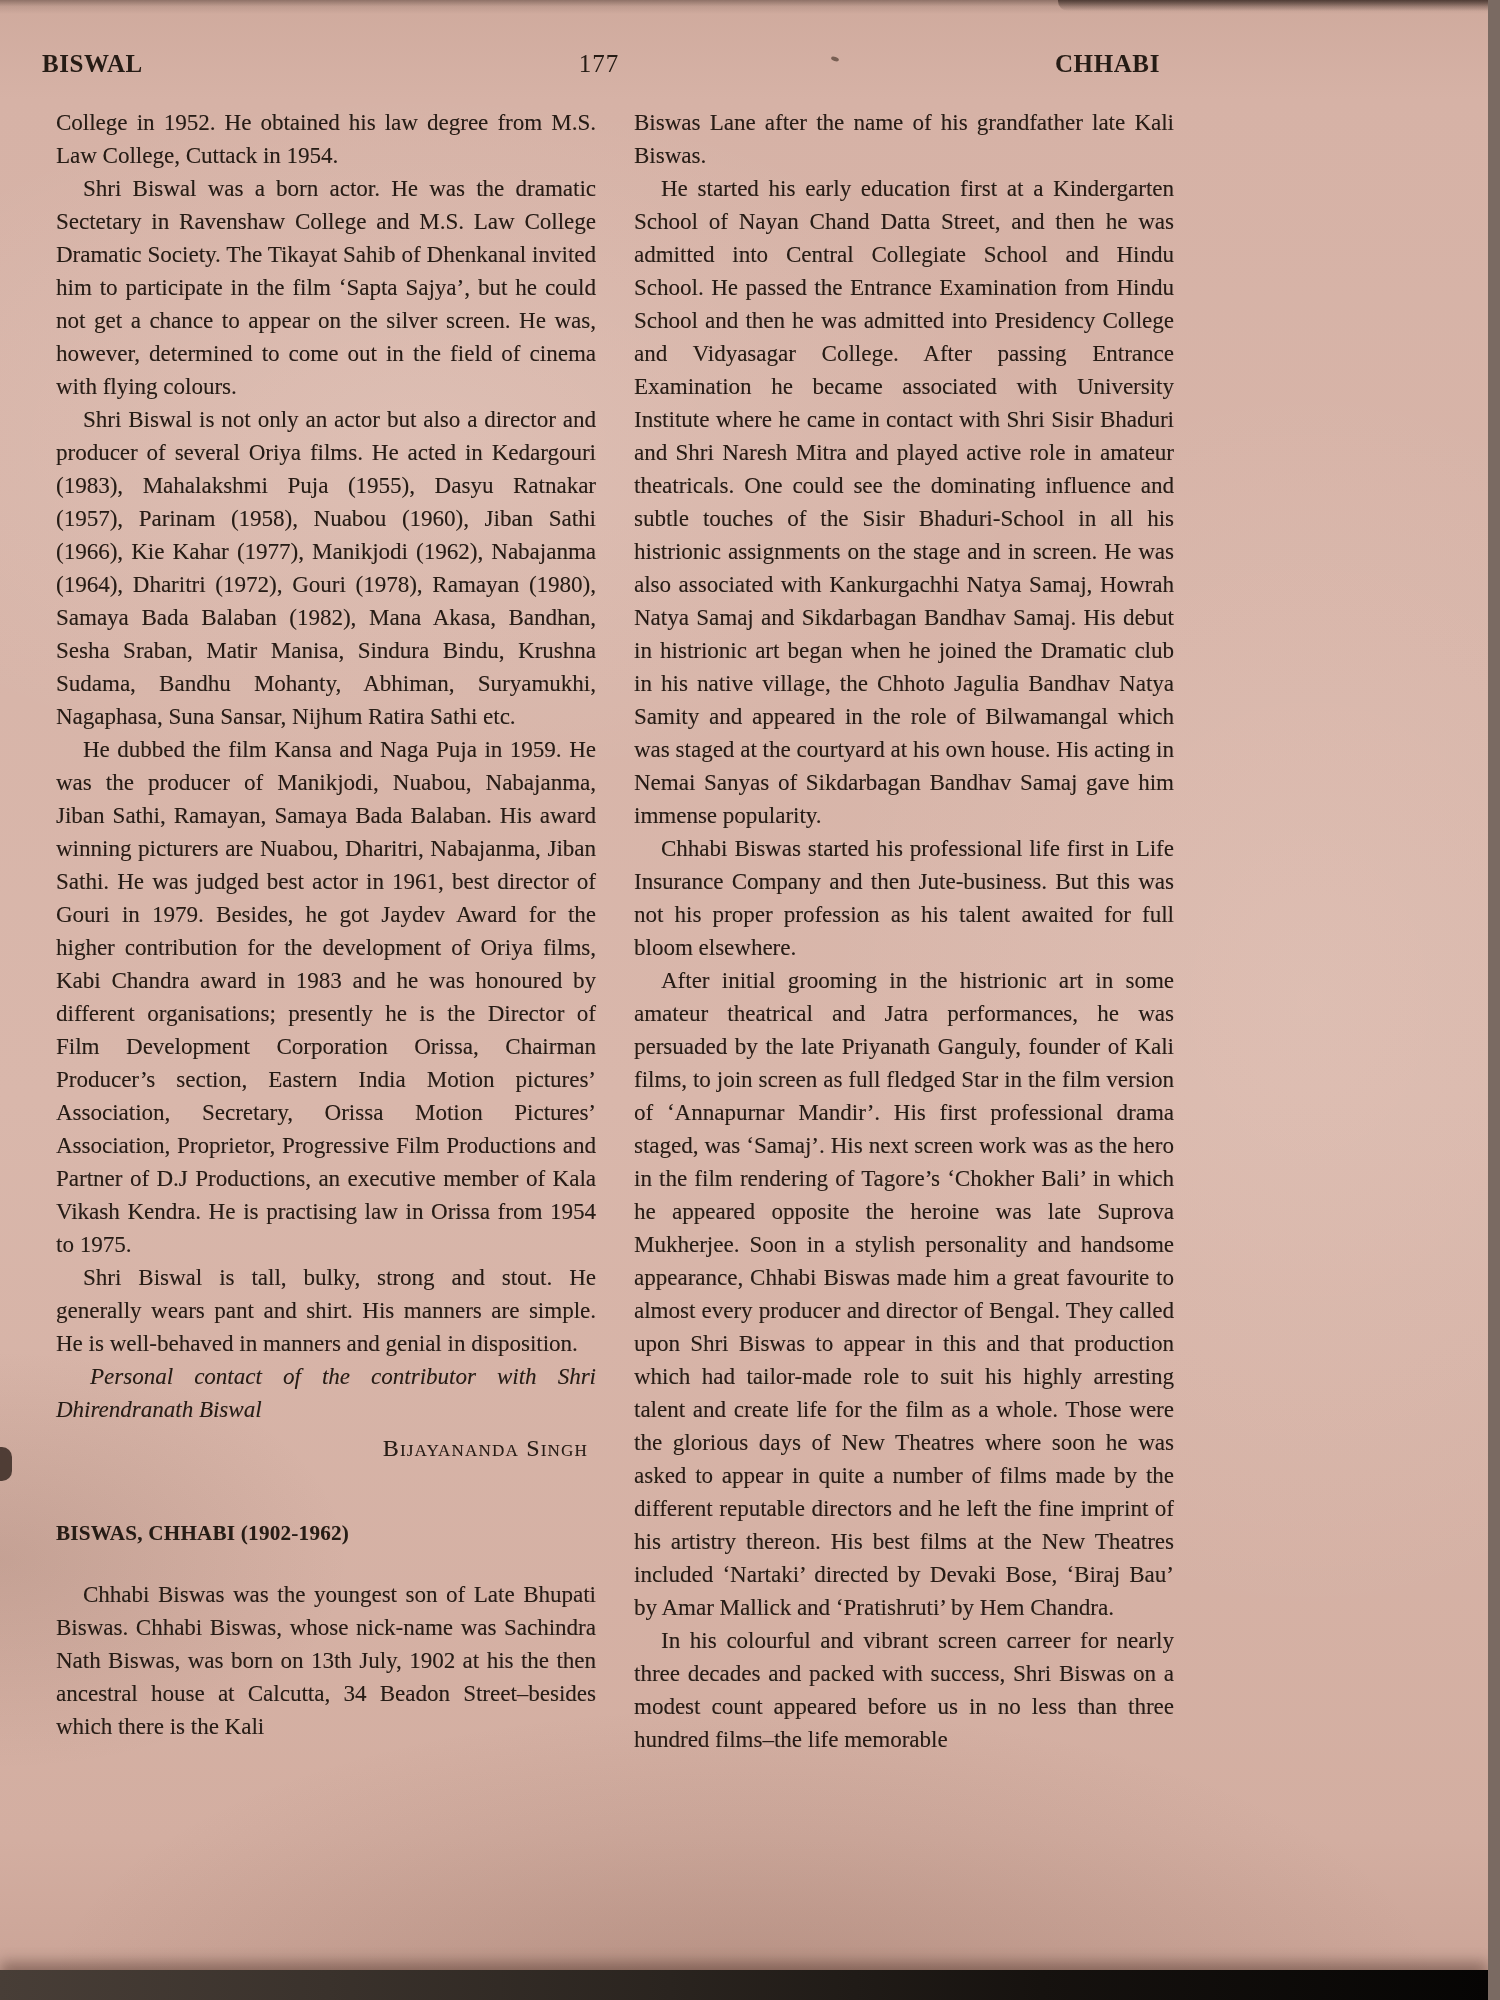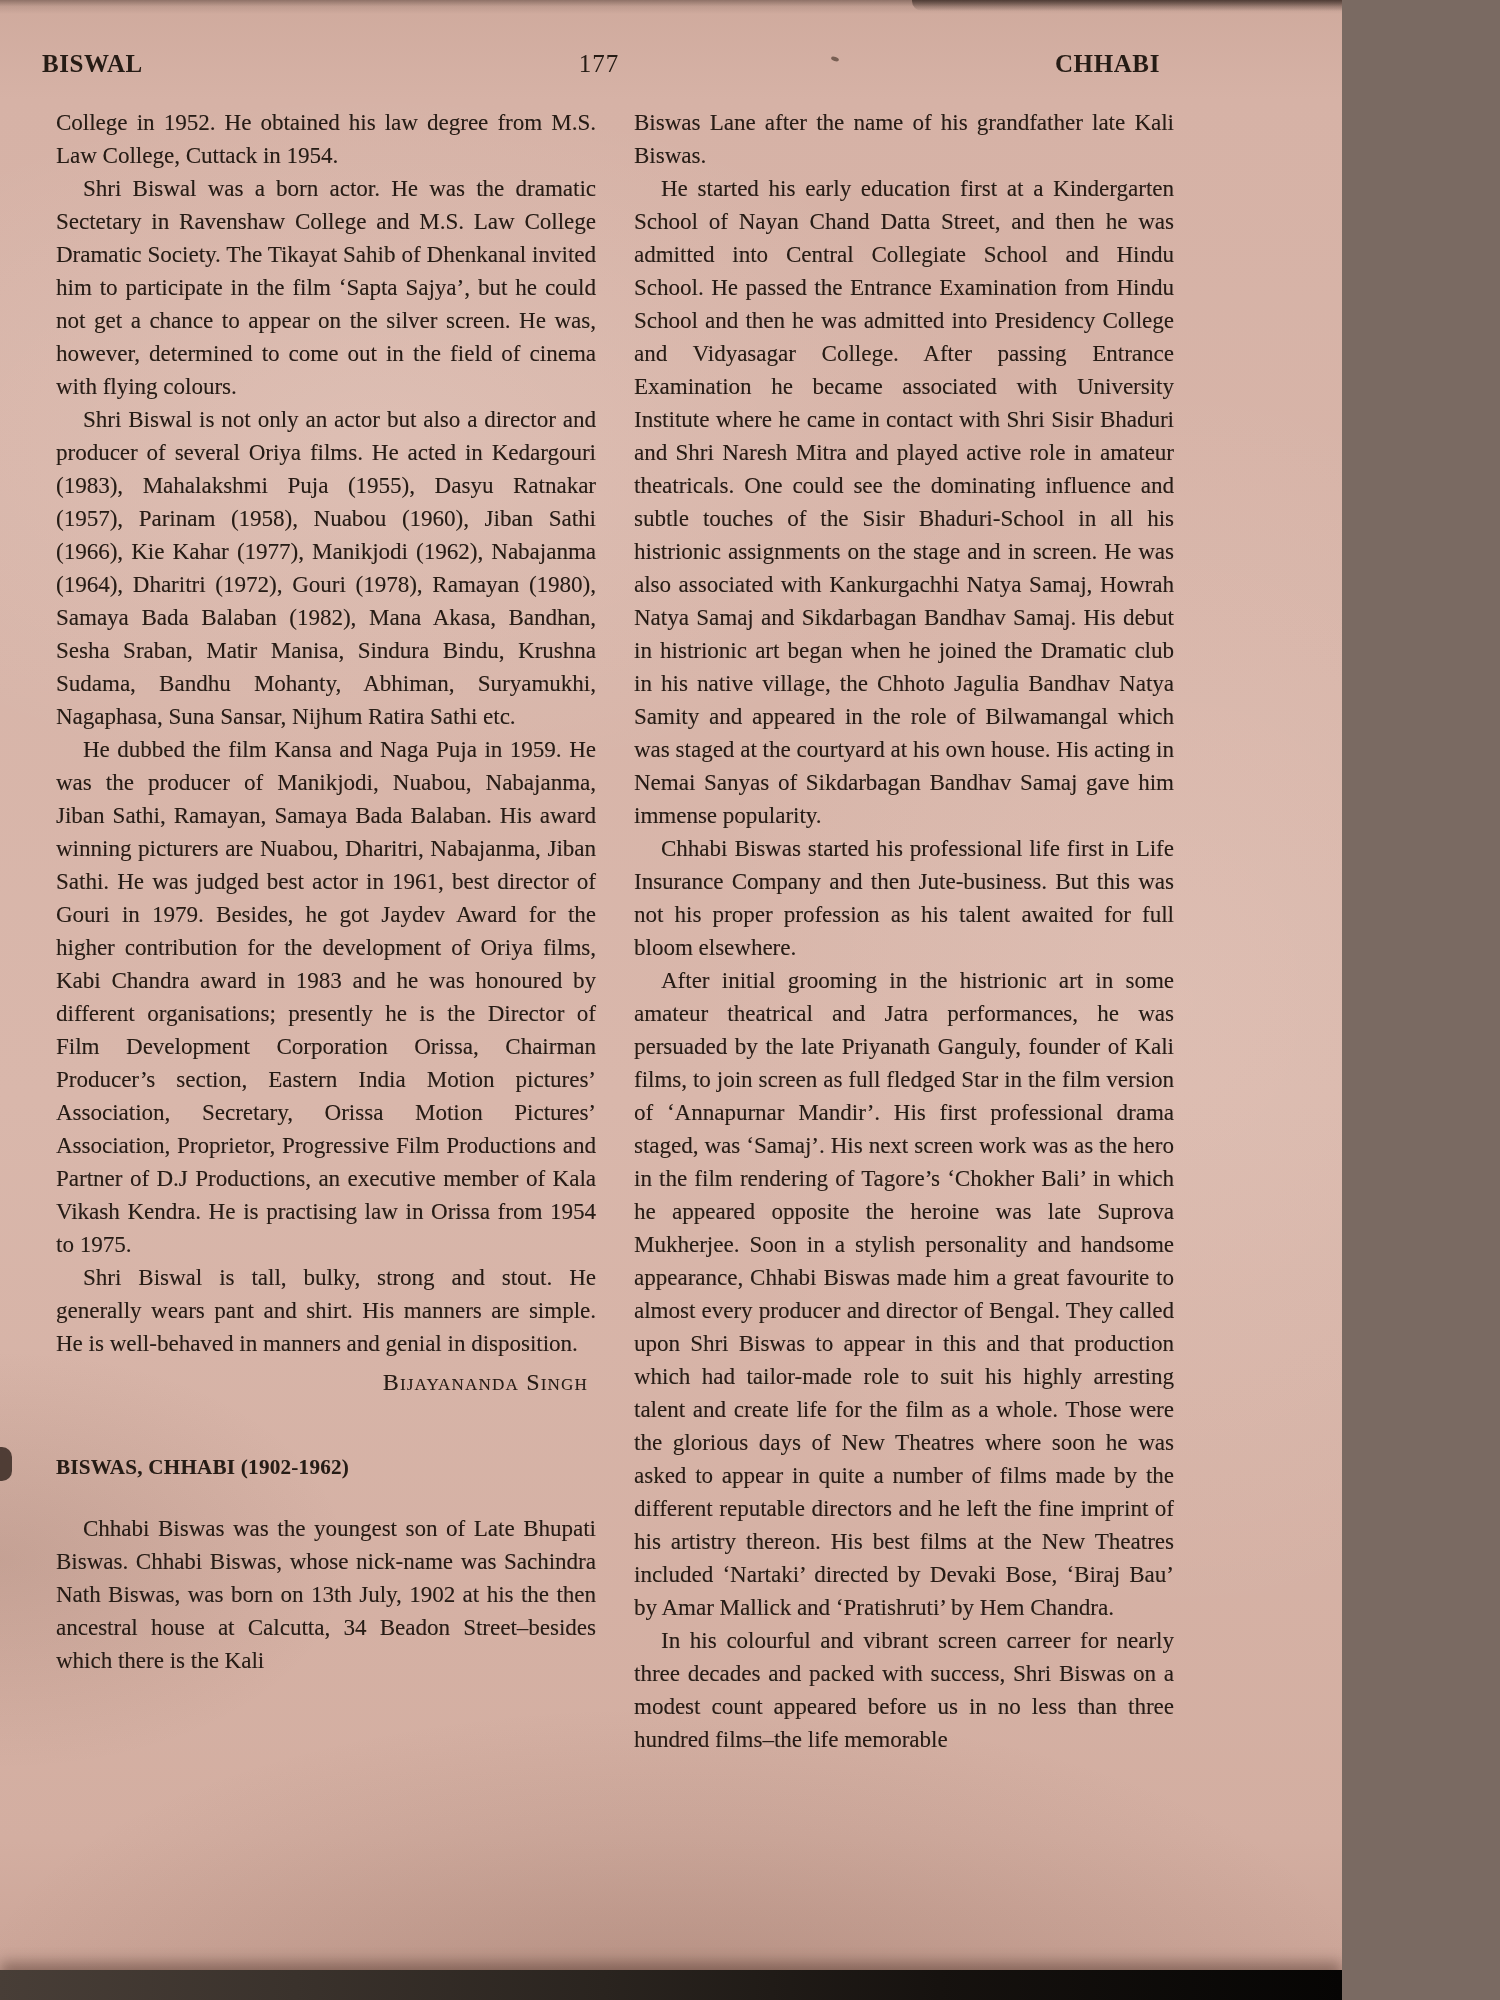--- a/index.html
+++ b/index.html
@@ -7,21 +7,21 @@
   html, body { background: #7a6a62; }
 
   body {
     width: 1500px;
     height: 2000px;
     font-family: "Liberation Serif", serif;
   }
 
   .page {
     position: relative;
-    width: 1342px;
+    width: 1488px;
     height: 2000px;
     overflow: hidden;
     color: var(--ink, #261c15);
     background-color: var(--paper, #d6b2a6);
     background-image:
       radial-gradient(ellipse 900px 500px at 28% 22%, rgba(255,246,240,0.16), rgba(255,246,240,0) 70%),
       radial-gradient(ellipse 700px 900px at 88% 50%, rgba(255,240,232,0.12), rgba(255,240,232,0) 70%),
       radial-gradient(ellipse 1000px 420px at 50% 100%, rgba(96,62,48,0.20), rgba(96,62,48,0) 70%),
       radial-gradient(ellipse 500px 300px at 0% 78%, rgba(96,62,48,0.14), rgba(96,62,48,0) 70%),
       linear-gradient(180deg, #cfaa9d 0%, #d6b2a6 5%, #d9b7ab 55%, #d3aea1 92%, #c9a295 100%);
@@ -109,20 +109,21 @@
   <div class="speck"></div>
 
   <main class="columns">
 
     <section class="column">
       <p class="para no-indent">College in 1952. He obtained his law degree from M.S. Law College, Cuttack in 1954.</p>
       <p class="para">Shri Biswal was a born actor. He was the dramatic Sectetary in Ravenshaw College and M.S. Law College Dramatic Society. The Tikayat Sahib of Dhenkanal invited him to participate in the film ‘Sapta Sajya’, but he could not get a chance to appear on the silver screen. He was, however, determined to come out in the field of cinema with flying colours.</p>
       <p class="para">Shri Biswal is not only an actor but also a director and producer of several Oriya films. He acted in Kedargouri (1983), Mahalakshmi Puja (1955), Dasyu Ratnakar (1957), Parinam (1958), Nuabou (1960), Jiban Sathi (1966), Kie Kahar (1977), Manikjodi (1962), Nabajanma (1964), Dharitri (1972), Gouri (1978), Ramayan (1980), Samaya Bada Balaban (1982), Mana Akasa, Bandhan, Sesha Sraban, Matir Manisa, Sindura Bindu, Krushna Sudama, Bandhu Mohanty, Abhiman, Suryamukhi, Nagaphasa, Suna Sansar, Nijhum Ratira Sathi etc.</p>
       <p class="para">He dubbed the film Kansa and Naga Puja in 1959. He was the producer of Manikjodi, Nuabou, Nabajanma, Jiban Sathi, Ramayan, Samaya Bada Balaban. His award winning picturers are Nuabou, Dharitri, Nabajanma, Jiban Sathi. He was judged best actor in 1961, best director of Gouri in 1979. Besides, he got Jaydev Award for the higher contribution for the development of Oriya films, Kabi Chandra award in 1983 and he was honoured by different organisations; presently he is the Director of Film Development Corporation Orissa, Chairman Producer’s section, Eastern India Motion pictures’ Association, Secretary, Orissa Motion Pictures’ Association, Proprietor, Progressive Film Productions and Partner of D.J Productions, an executive member of Kala Vikash Kendra. He is practising law in Orissa from 1954 to 1975.</p>
       <p class="para">Shri Biswal is tall, bulky, strong and stout. He generally wears pant and shirt. His manners are simple. He is well-behaved in manners and genial in disposition.</p>
+      <p class="para note">Personal contact of the contributor with Shri Dhirendranath Biswal</p>
       <p class="signature">Bijayananda Singh</p>
       <h2 class="entry-heading"><span>BISWAS, CHHABI</span>&nbsp;<span>(1902-1962)</span></h2>
       <p class="para">Chhabi Biswas was the youngest son of Late Bhupati Biswas. Chhabi Biswas, whose nick-name was Sachindra Nath Biswas, was born on 13th July, 1902 at his the then ancestral house at Calcutta, 34 Beadon Street–besides which there is the Kali</p>
     </section>
 
     <section class="column">
       <p class="para no-indent">Biswas Lane after the name of his grandfather late Kali Biswas.</p>
       <p class="para">He started his early education first at a Kindergarten School of Nayan Chand Datta Street, and then he was admitted into Central Collegiate School and Hindu School. He passed the Entrance Examination from Hindu School and then he was admitted into Presidency College and Vidyasagar College. After passing Entrance Examination he became associated with University Institute where he came in contact with Shri Sisir Bhaduri and Shri Naresh Mitra and played active role in amateur theatricals. One could see the dominating influence and subtle touches of the Sisir Bhaduri-School in all his histrionic assignments on the stage and in screen. He was also associated with Kankurgachhi Natya Samaj, Howrah Natya Samaj and Sikdarbagan Bandhav Samaj. His debut in histrionic art began when he joined the Dramatic club in his native village, the Chhoto Jagulia Bandhav Natya Samity and appeared in the role of Bilwamangal which was staged at the courtyard at his own house. His acting in Nemai Sanyas of Sikdarbagan Bandhav Samaj gave him immense popularity.</p>
       <p class="para">Chhabi Biswas started his professional life first in Life Insurance Company and then Jute-business. But this was not his proper profession as his talent awaited for full bloom elsewhere.</p>
       <p class="para">After initial grooming in the histrionic art in some amateur theatrical and Jatra performances, he was persuaded by the late Priyanath Ganguly, founder of Kali films, to join screen as full fledged Star in the film version of ‘Annapurnar Mandir’. His first professional drama staged, was ‘Samaj’. His next screen work was as the hero in the film rendering of Tagore’s ‘Chokher Bali’ in which he appeared opposite the heroine was late Suprova Mukherjee. Soon in a stylish personality and handsome appearance, Chhabi Biswas made him a great favourite to almost every producer and director of Bengal. They called upon Shri Biswas to appear in this and that production which had tailor-made role to suit his highly arresting talent and create life for the film as a whole. Those were the glorious days of New Theatres where soon he was asked to appear in quite a number of films made by the different reputable directors and he left the fine imprint of his artistry thereon. His best films at the New Theatres included ‘Nartaki’ directed by Devaki Bose, ‘Biraj Bau’ by Amar Mallick and ‘Pratishruti’ by Hem Chandra.</p>

